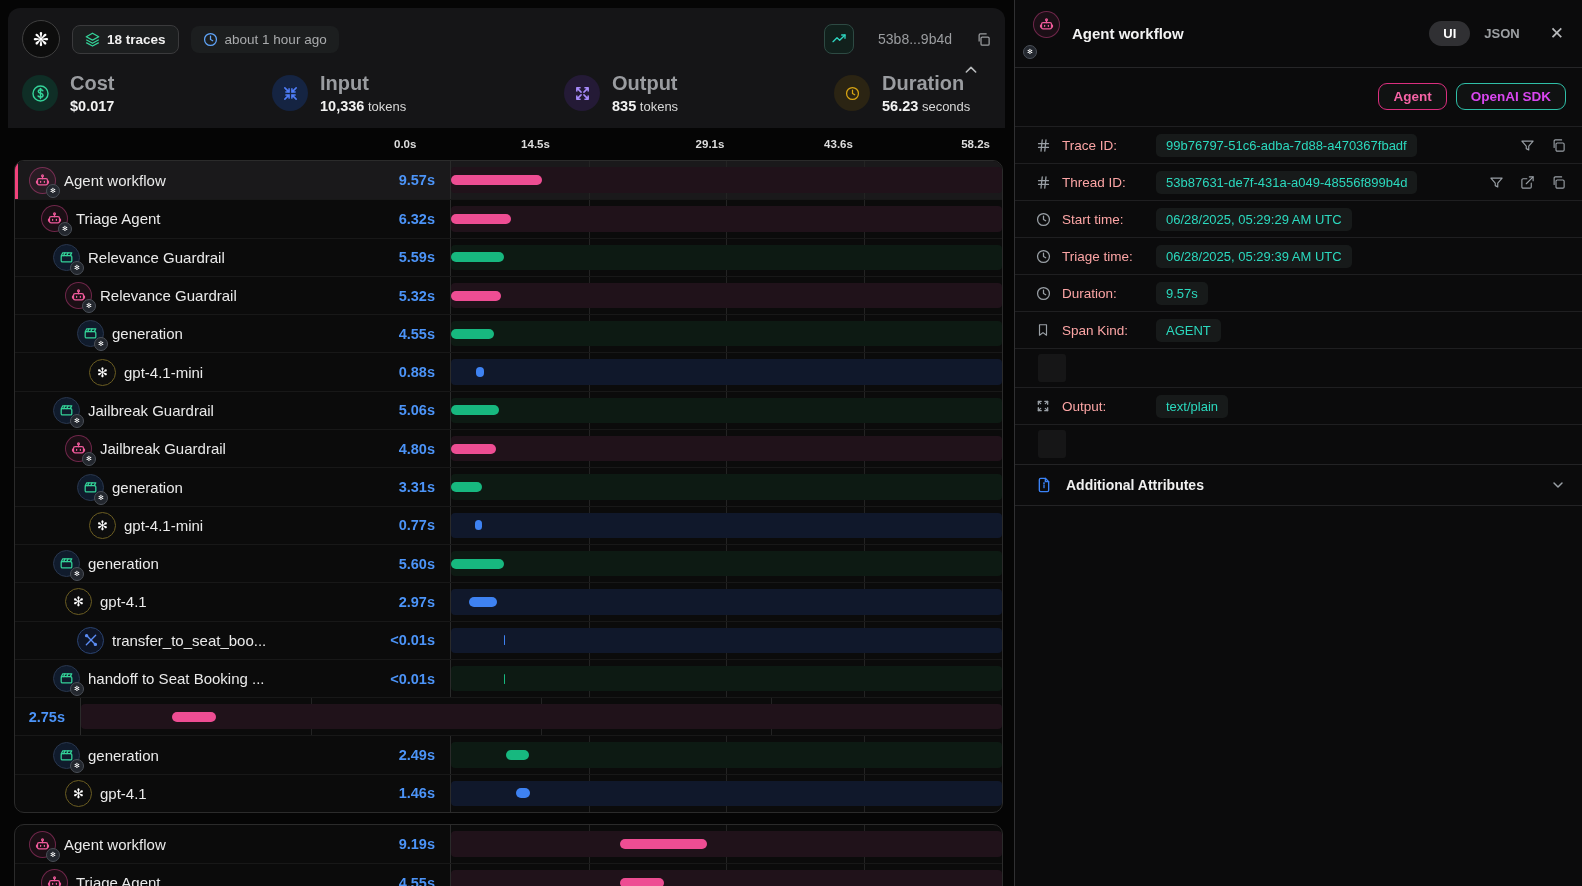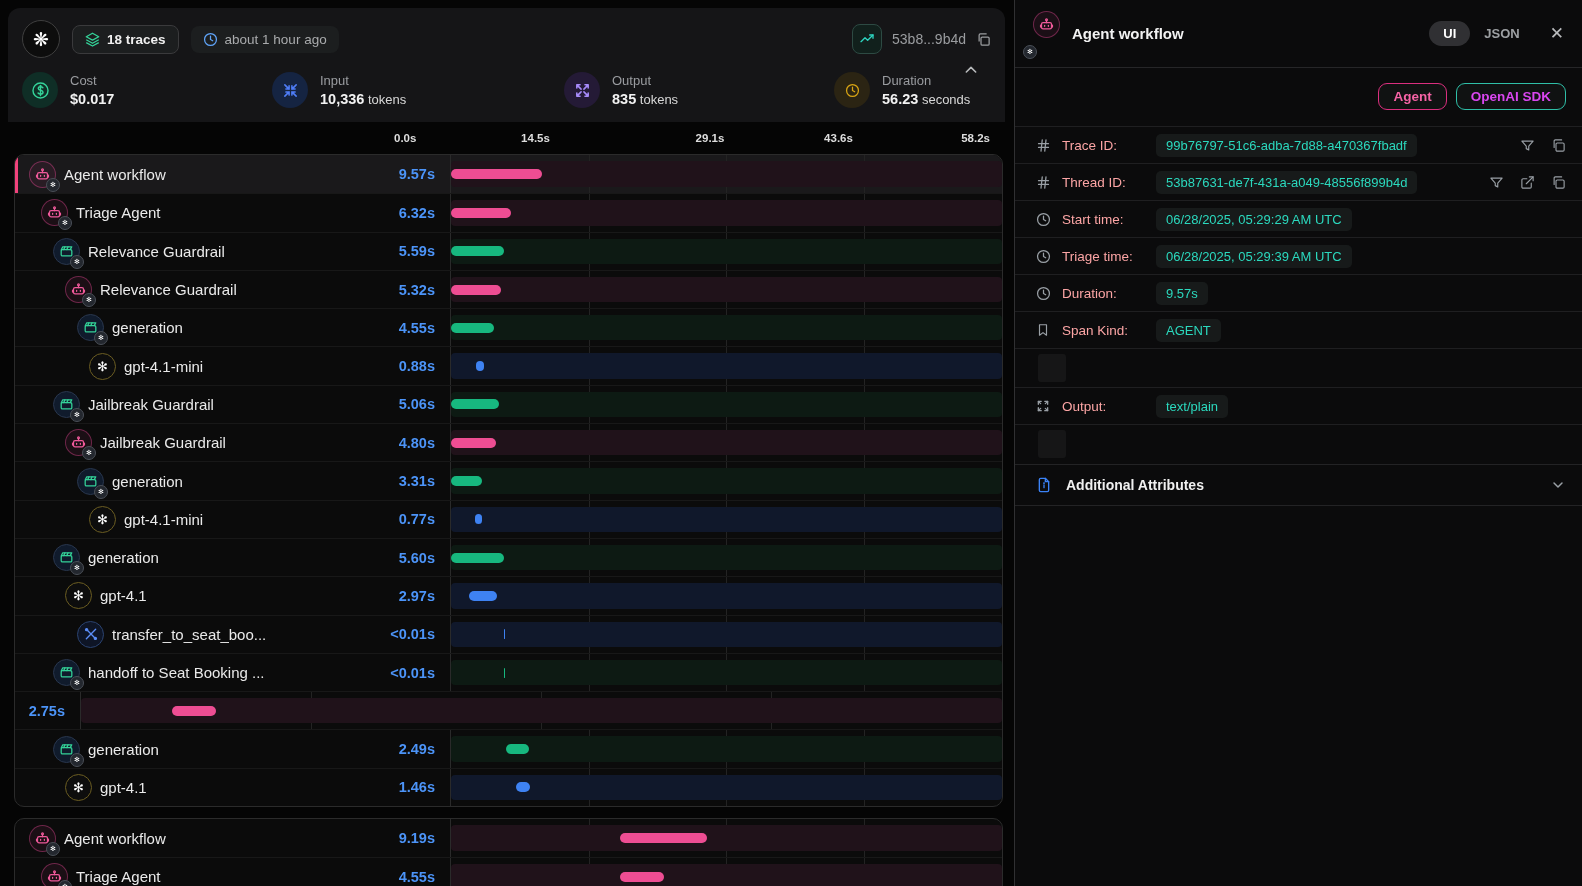--- a/index.html
+++ b/index.html
@@ -11,27 +11,27 @@
     display:flex;
   }
   
   .left { width:1014px; flex-shrink:0; padding:8px 9px 0 8px; }
   .header-card { background:#151517; border-radius:12px 12px 0 0; padding:12px 14px 14px 14px; position:relative; }
   .header-top { display:flex; align-items:center; gap:12px; }
   .logo-circle { width:38px; height:38px; border-radius:50%; background:#0d0d0d; border:1px solid #3f3f3f; display:flex; align-items:center; justify-content:center; color:#fff; font-size:19px; }
   .chip { display:inline-flex; align-items:center; gap:7px; background:#1c1e1f; border-radius:8px; padding:6px 12px; font-size:13.5px; }
   .chip.bordered { border:1px solid #3a3a3c; font-weight:bold; color:#f0f0f0; }
   .chip.plain { color:#a9abad; }
-  .header-right { margin-left:auto; display:flex; align-items:center; gap:10px; }
+  .header-right { margin-left:auto; display:flex; align-items:center; gap:24px; }
   .icon-btn { width:30px; height:30px; border:1px solid #2d4a43; background:#11201c; border-radius:8px; display:flex; align-items:center; justify-content:center; cursor:pointer; }
   .short-id { color:#9b9da0; font-size:14px; }
   .metrics { display:grid; grid-template-columns:250px 292px 270px 1fr; margin-top:14px; }
   .metric { display:flex; align-items:center; gap:12px; }
   .m-icon { width:36px; height:36px; border-radius:50%; display:flex; align-items:center; justify-content:center; flex-shrink:0; }
-  .m-label { color:#9a9ca0; font-weight:normal; font-size:13px; margin-bottom:3px; }
+  .m-label { color:#9a9ca0; font-weight:bold; font-size:20px; margin-bottom:3px; }
   .m-value { color:#f2f2f2; font-weight:bold; font-size:14.5px; }
   .m-unit { font-weight:normal; font-size:13px; color:#d8d8d8; }
   .collapse-chevron { position:absolute; right:26px; top:54px; color:#b9bbbd; cursor:pointer; }
   
   .axis { margin:10px 0 6px 376px; position:relative; height:16px; width:606px; }
   .tick { position:absolute; top:0; font-size:11.5px; font-weight:bold; color:#dedede; transform:translateX(-50%); white-space:nowrap; }
   .tick.first { transform:none;padding-left:10px; }
   .tick.last  { transform:translateX(-100%); }
   
   .group { margin:0 0 11px 6px; width:989px; border:1px solid #2b2b2b; border-radius:10px; background:#0b0b0b; overflow:hidden; }

